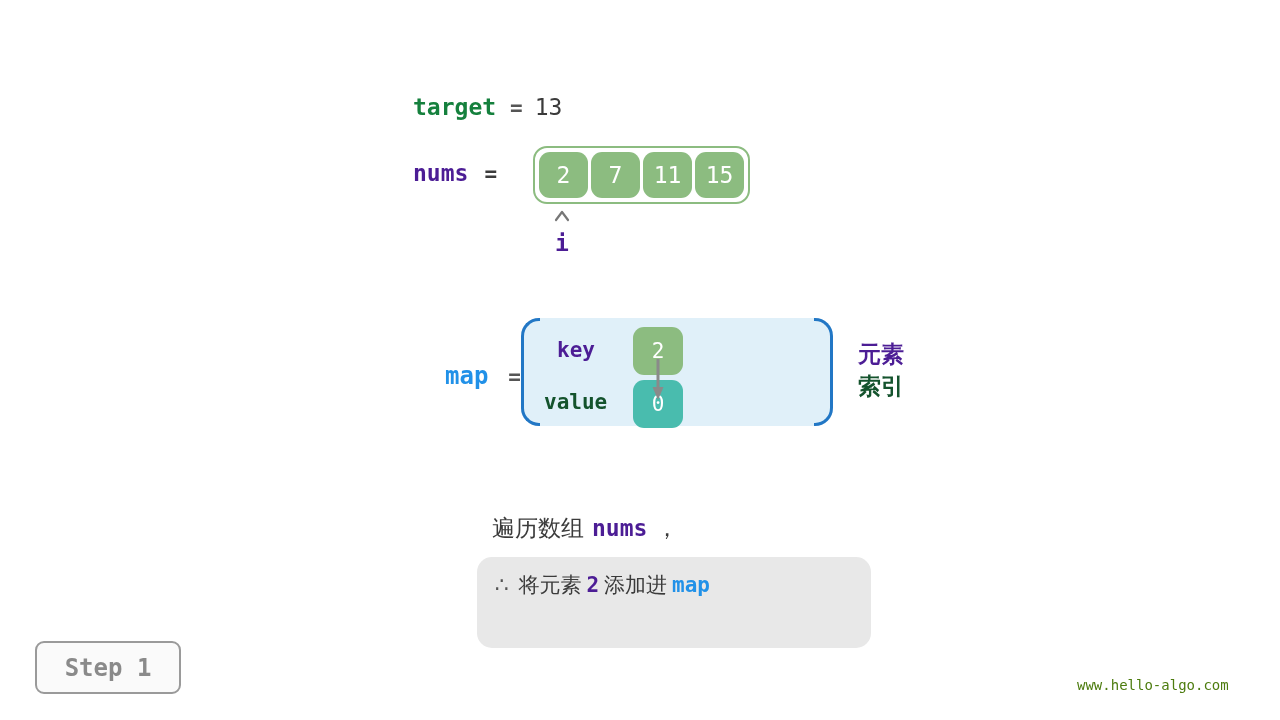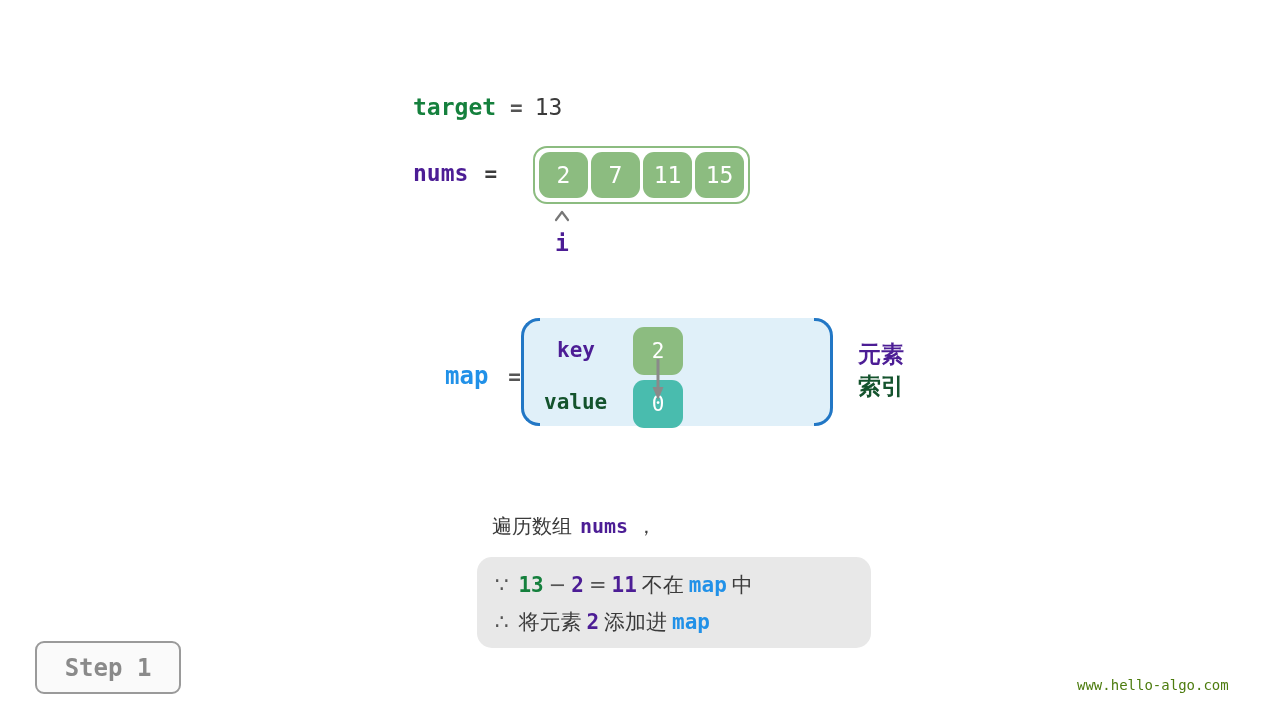--- a/index.html
+++ b/index.html
@@ -58,21 +58,21 @@
     display: flex; align-items: center; justify-content: center;
     color: #ffffff; font-size: 21px; font-family: "DejaVu Sans Mono", monospace;
   }
   .kv-key   { top: 9px;  background: #8CBC80; }
   .kv-value { top: 62px; background: #49BCAE; }
   .kv-arrow { position: absolute; left: 130px; top: 40px; }
   .side-label-element { position: absolute; left: 858px; top: 339px; font-size: 23px; }
   .side-label-index   { position: absolute; left: 858px; top: 371px; font-size: 23px; }
 
   
-  .caption { position: absolute; left: 492px; top: 513px; font-size: 20px; }
+  .caption { position: absolute; left: 492px; top: 513px; font-size: 23px; }
   .caption .code { margin: 0 8px; }
 
   
   .note-box {
     position: absolute; left: 477px; top: 557px; width: 394px; height: 91px;
     background: #E8E8E8; border-radius: 15px; padding: 10px 18px;
     font-size: 21px; line-height: 37px;
   }
   .note-line span { margin-right: 5px; }
   .note-line .sym { margin-right: 10px; }
@@ -135,23 +135,20 @@
 
   <div class="side-label-element c-green bold">元素</div>
   <div class="side-label-index c-teal bold">索引</div>
 
   <div class="caption">
     <span class="c-dark">遍历数组</span><span class="code mono c-green bold">nums</span><span class="c-dark">，</span>
   </div>
 
   <div class="note-box">
     <div class="note-line">
-      <span class="sym c-gray">∵</span><span class="mono c-royal bold">13</span><span class="c-gray">−</span><span class="mono c-green bold">2</span><span class="c-gray">=</span><span class="mono c-green bold">11</span><span class="c-dark">不在</span><span class="mono c-azure bold">map</span><span class="c-dark">中</span>
-    </div>
-    <div class="note-line">
       <span class="sym c-gray">∴</span><span class="c-dark">将元素</span><span class="mono c-green bold">2</span><span class="c-dark">添加进</span><span class="mono c-azure bold">map</span>
     </div>
   </div>
 
   <div class="step-box">Step 1</div>
 
   <div class="watermark">www.hello-algo.com</div>
 
 </div>
 

